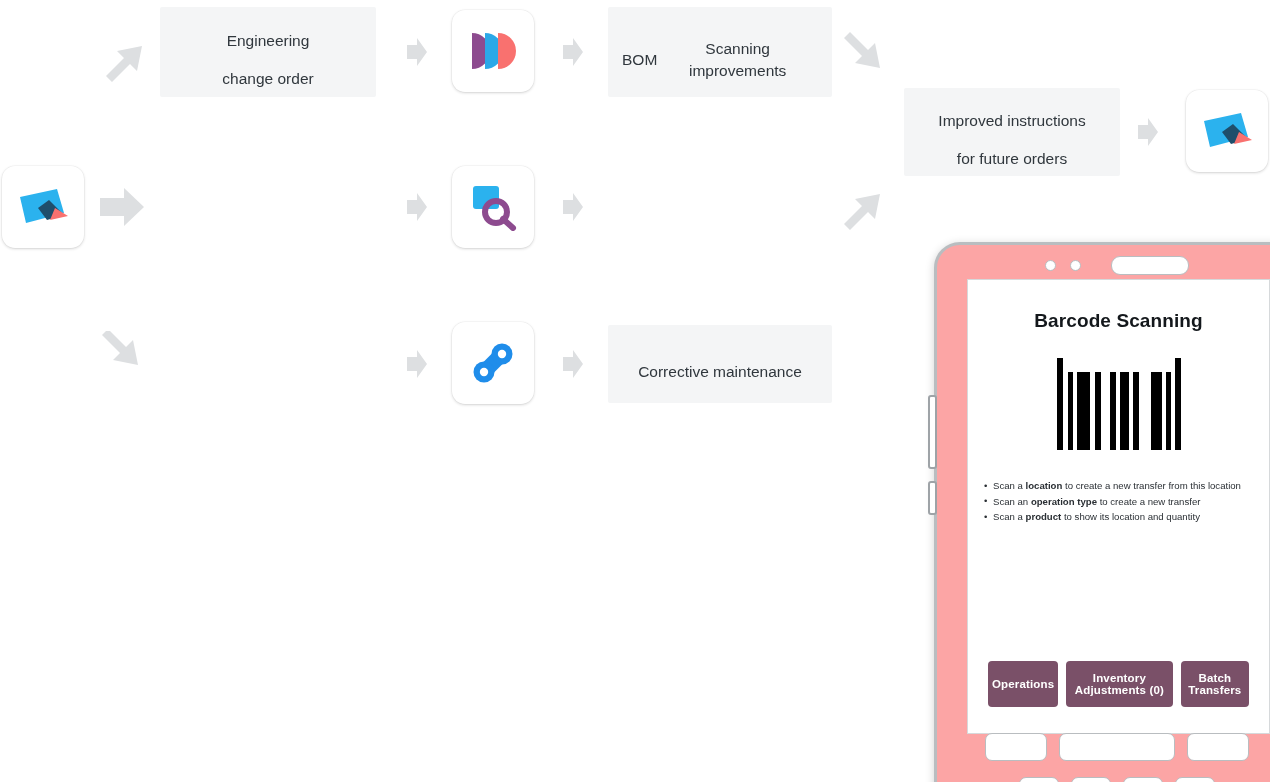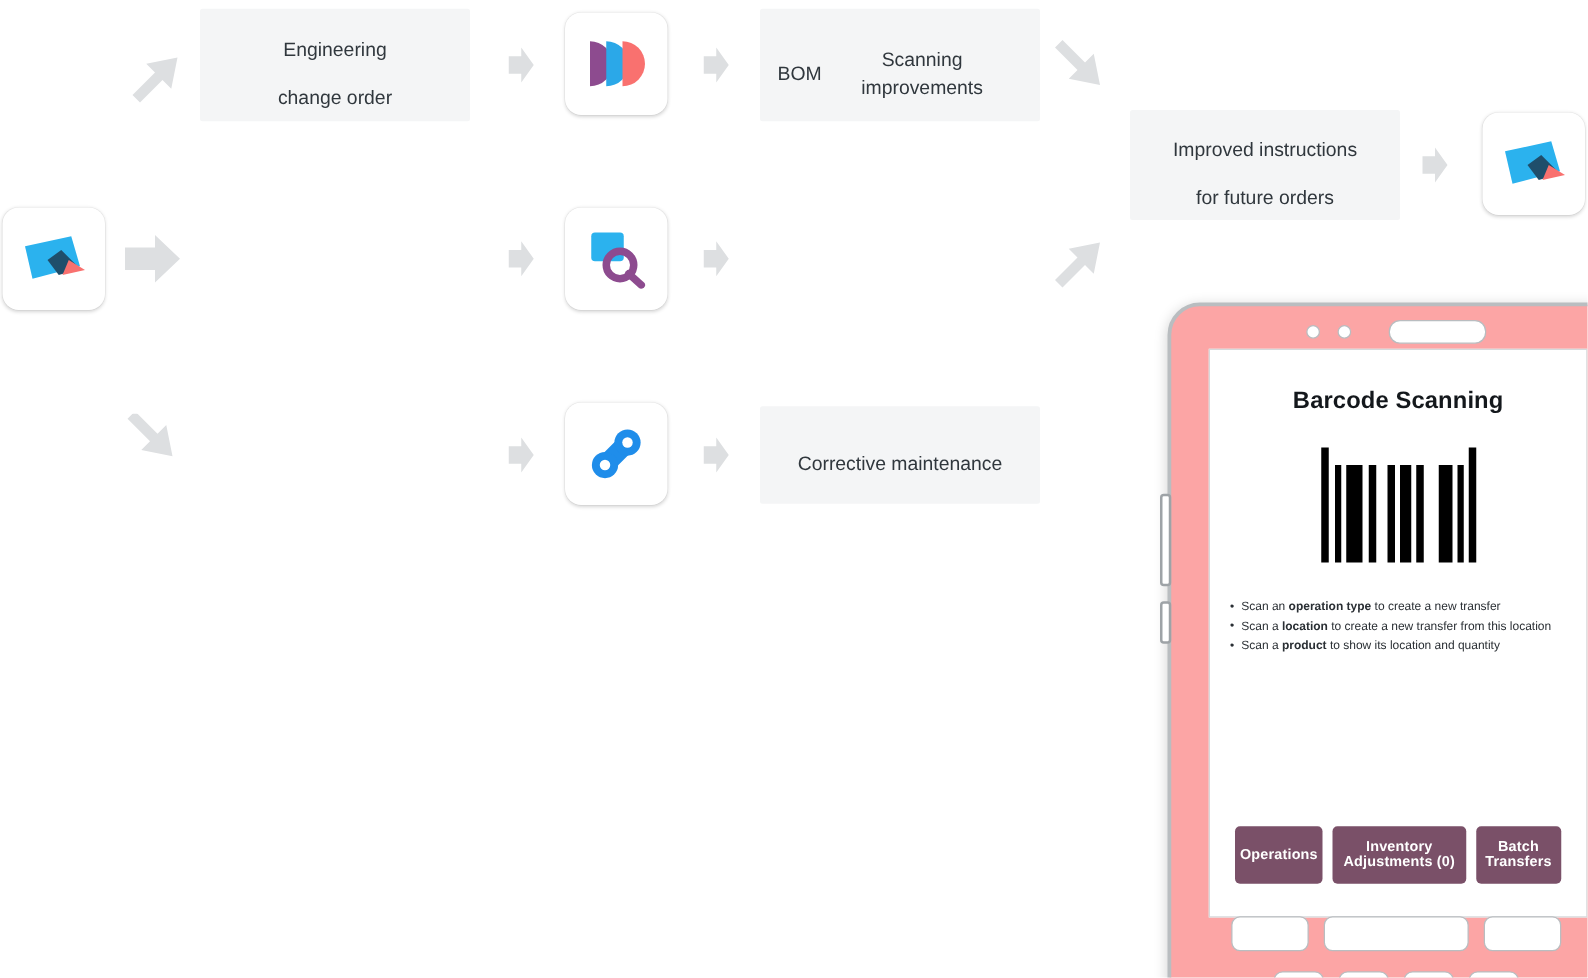--- a/index.html
+++ b/index.html
@@ -319,22 +319,22 @@
           <div class="bar" style="width:6px;  height:78px; margin-right:4px;"></div>
           <div class="bar" style="width:9px;  height:78px; margin-right:4px;"></div>
           <div class="bar" style="width:6px;  height:78px; margin-right:12px;"></div>
           <div class="bar" style="width:11px; height:78px; margin-right:4px;"></div>
           <div class="bar" style="width:5px;  height:78px; margin-right:4px;"></div>
           <div class="bar" style="width:6px;  height:92px;"></div>
         </div>
       </div>
 
       <ul id="hint-list">
+        <li><span>Scan a </span><b>location</b><span> to create a new transfer from this location</span></li>
         <li><span>Scan an </span><b>operation type</b><span> to create a new transfer</span></li>
-        <li><span>Scan a </span><b>location</b><span> to create a new transfer from this location</span></li>
         <li><span>Scan a </span><b>product</b><span> to show its location and quantity</span></li>
       </ul>
 
       <div id="screen-buttons">
         <button class="screen-btn">Operations</button>
         <button class="screen-btn">Inventory Adjustments (0)</button>
         <button class="screen-btn">Batch Transfers</button>
       </div>
     </div>
 

